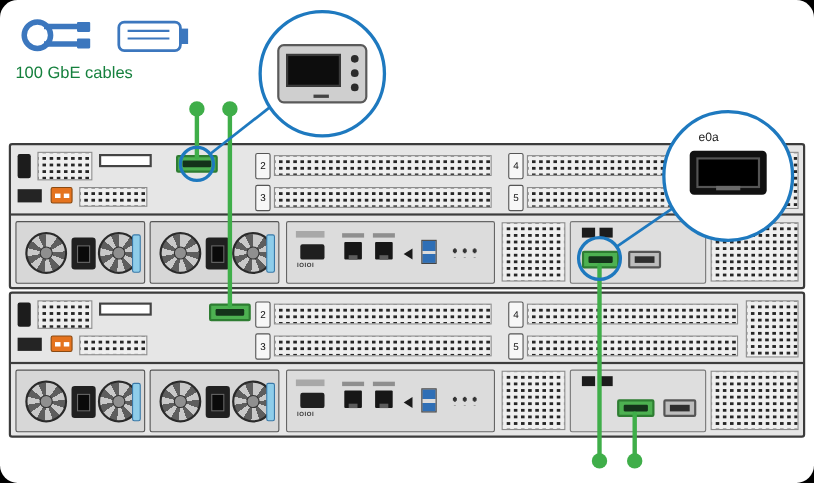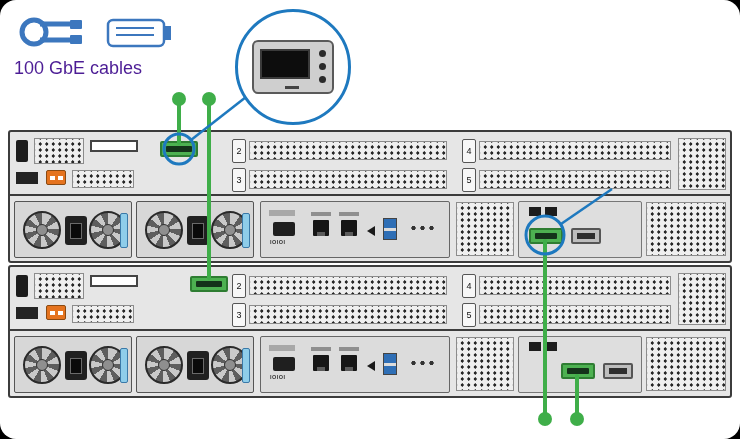--- a/index.html
+++ b/index.html
@@ -3,21 +3,21 @@
 <meta charset="utf-8">
 <style>
   html,body{margin:0;padding:0;background:#000;font-family:"Liberation Sans",sans-serif;}
   .canvas{position:relative;width:740px;height:439px;background:#fff;border-radius:16px;overflow:hidden;}
 
   
   .legend{position:absolute;left:12px;top:10px;width:200px;height:70px;}
   .legend svg{position:absolute;}
   .cable-icon{left:0;top:2px;}
   .qsfp-icon{left:94px;top:4px;}
-  .legend-label{position:absolute;left:2px;top:48px;font-size:18px;color:#4c1d95;}
+  .legend-label{position:absolute;left:2px;top:48px;font-size:15px;color:#15803d;}
 
   
   .chassis{position:absolute;left:8px;width:724px;height:133px;background:#e6e6e6;
            border:2px solid #3c3c3c;border-radius:3px;box-sizing:border-box;z-index:1;}
   #chassis1{top:130px;}
   #chassis2{top:265px;}
   .chassis *{position:absolute;box-sizing:border-box;}
   .row1{left:0;top:0;right:0;height:64px;border-bottom:2px solid #3c3c3c;}
   .row2{left:0;top:66px;right:0;bottom:0;}
 
@@ -255,14 +255,18 @@
 
     <circle cx="179" cy="149" r="15" fill="none" stroke-width="3" style="stroke:var(--blue,#1e79bf)"></circle>
     <circle cx="545" cy="235" r="19" fill="none" stroke-width="3" style="stroke:var(--blue,#1e79bf)"></circle>
   </svg>
 
   <div class="callout callout1">
     <div class="c1port">
       <span class="c1line"></span>
     </div>
   </div>
+  <div class="callout callout2">
+    <div class="c2label">e0a</div>
+    <div class="c2port"></div>
+  </div>
 
 </div>
 
 </body></html>

